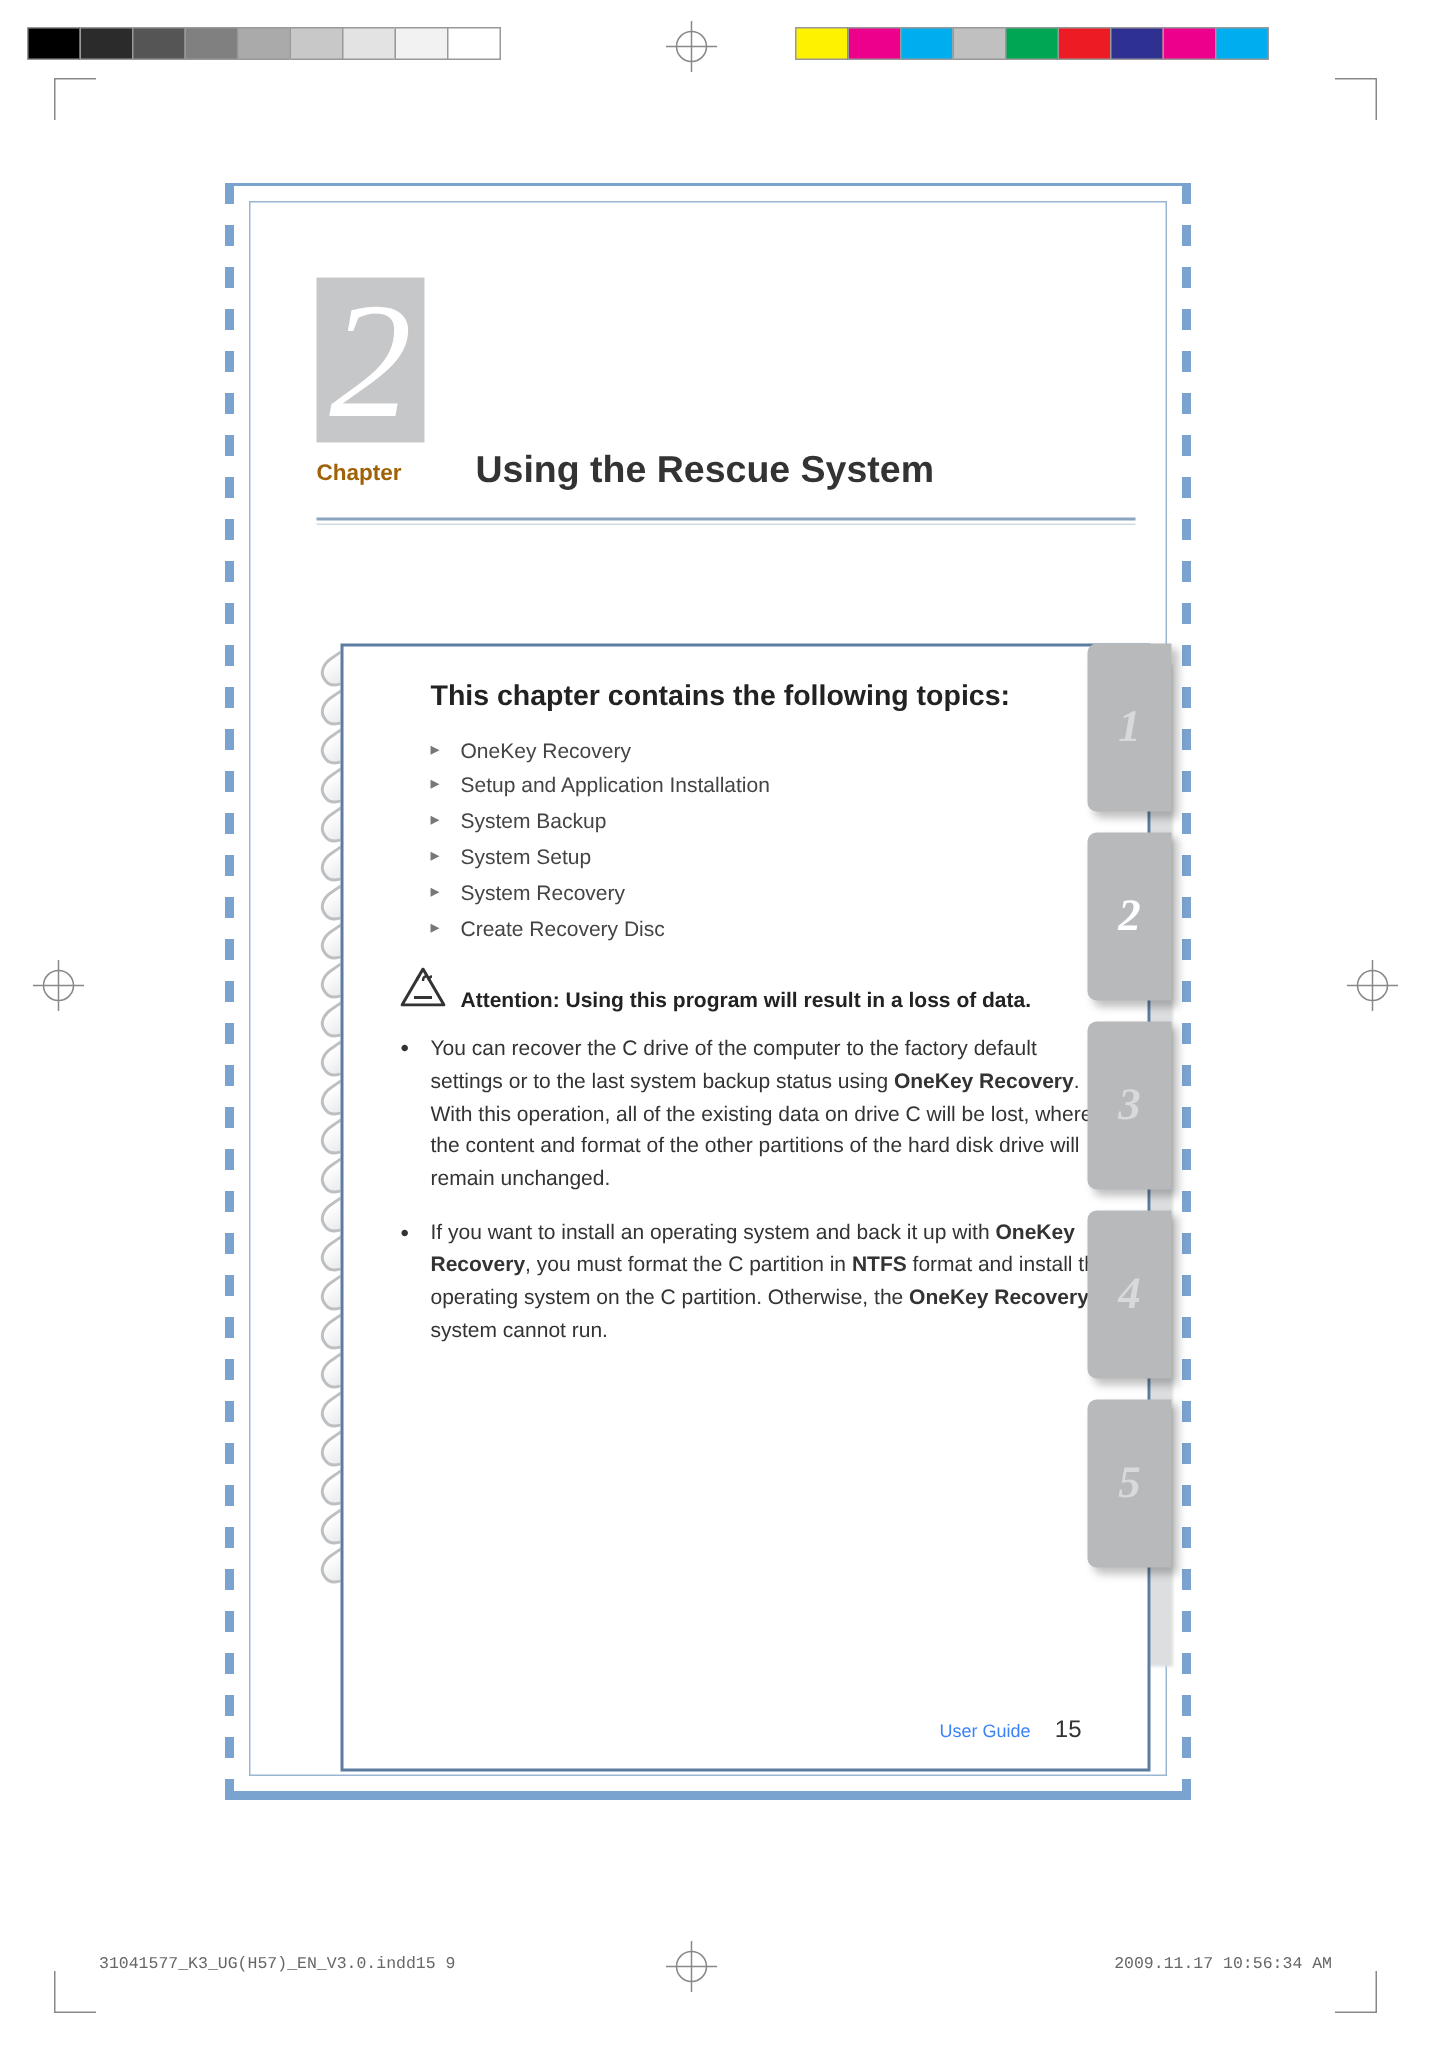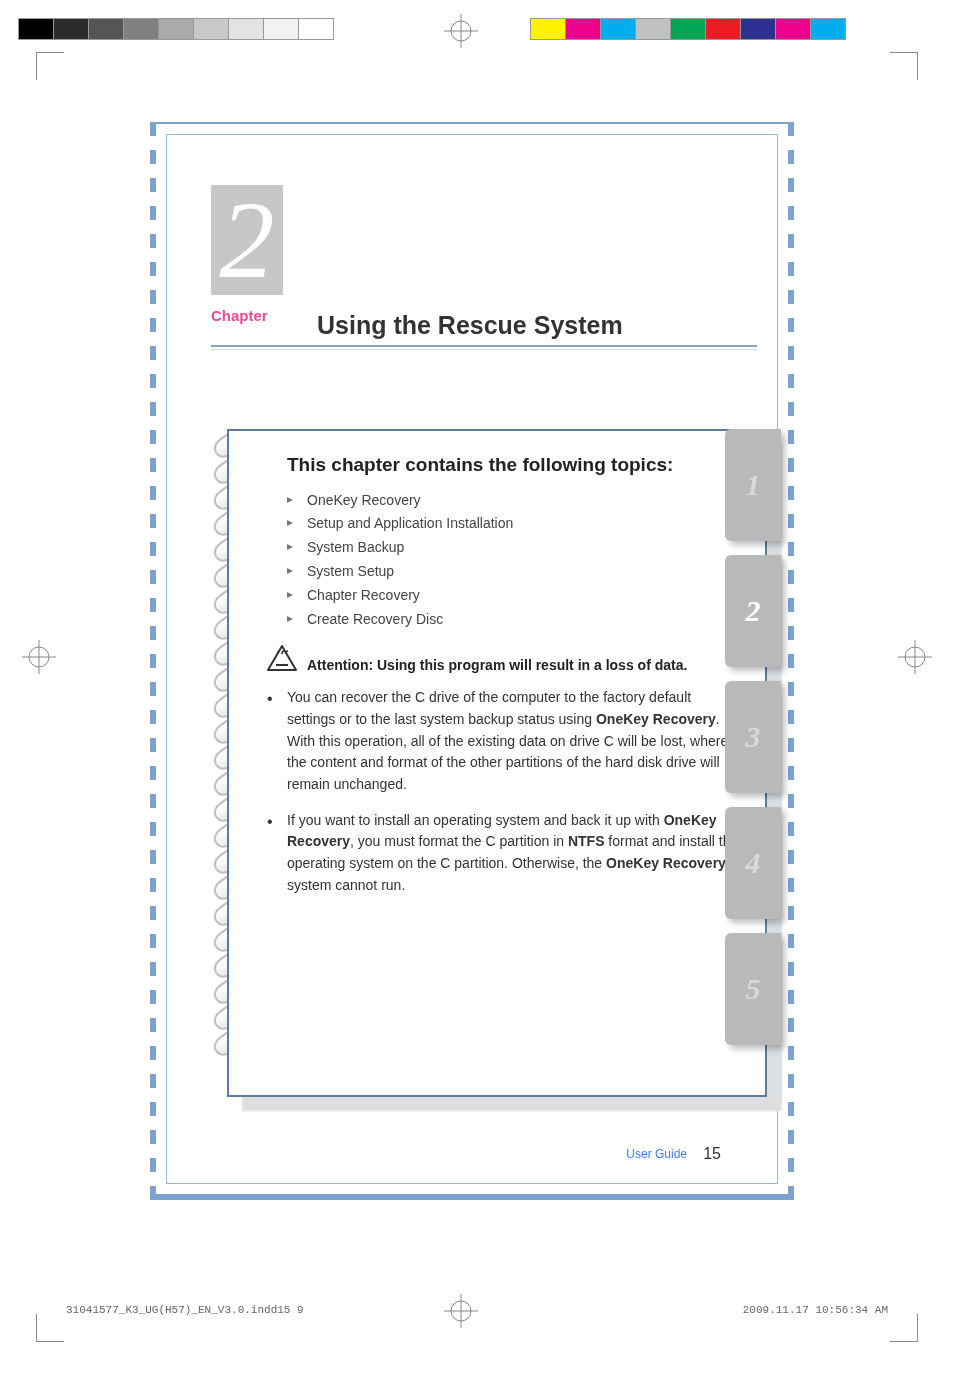--- a/index.html
+++ b/index.html
@@ -49,41 +49,41 @@
     background: #c5c7c9;
     display: flex; align-items: center; justify-content: center;
   }
   .chapter-num {
     font-family: "Times New Roman", serif;
     font-size: 110px; font-style: italic;
     color: #fff; line-height: 1;
   }
   .chapter-label {
     position: absolute; left: 44px; top: 172px;
-    font-size: 15px; font-weight: bold; color: #ec4899;
+    font-size: 15px; font-weight: bold; color: #a16207;
   }
   .chapter-title {
-    position: absolute; left: 150px; top: 176px;
+    position: absolute; left: 150px; top: 164px;
     font-size: 25px; font-weight: bold; color: #333;
   }
   .title-rule-dark { position:absolute; left:44px; top:210px; width:546px; height:2px; background:#8aa5c0;}
   .title-rule-light{ position:absolute; left:44px; top:214px; width:546px; height:1px; background:#cfdbe7;}
 
   
   .card-shadow {
     position: absolute;
     left: 75px; top: 308px;
     width: 540px; height: 668px;
     background: #dcdedf;
     filter: blur(1px);
   }
   .card {
     position: absolute;
     left: 60px; top: 294px;
-    width: 540px; height: 668px;
+    width: 540px; height: 752px;
     border: 2px solid #5d7da0;
     background: #fff;
     padding: 20px 22px 22px 58px;
   }
   .card h2 {
     font-size: 19px; font-weight: bold; color: #222; line-height: 1.45;
     margin-bottom: 10px;
     margin-left: -36px;
     padding-left: 36px;
   }
@@ -226,21 +226,21 @@
         <div class="ring"></div>
       </div>
 
     <div class="card">
       <h2>This chapter contains the following topics:</h2>
       <ul class="topics-list" id="topics-list">
           <li>OneKey Recovery</li>
           <li>Setup and Application Installation</li>
           <li>System Backup</li>
           <li>System Setup</li>
-          <li>Chapter Recovery</li>
+          <li>System Recovery</li>
           <li>Create Recovery Disc</li>
         </ul>
 
       <div class="attention-row">
         <div class="attention-icon">
           <svg viewBox="0 0 30 26">
               <polygon points="15,1 29,25 1,25" fill="none" stroke="#333" stroke-width="2" stroke-linejoin="round"></polygon>
             <path d="M11 9 q0 -3 2 -3 M15 9 q0 -3 2 -3 M19 9 q0 -3 2 -3" fill="none" stroke="#333" stroke-width="1.6"></path>
             <line x1="9" y1="20" x2="21" y2="20" stroke="#333" stroke-width="2"></line>
             </svg>

